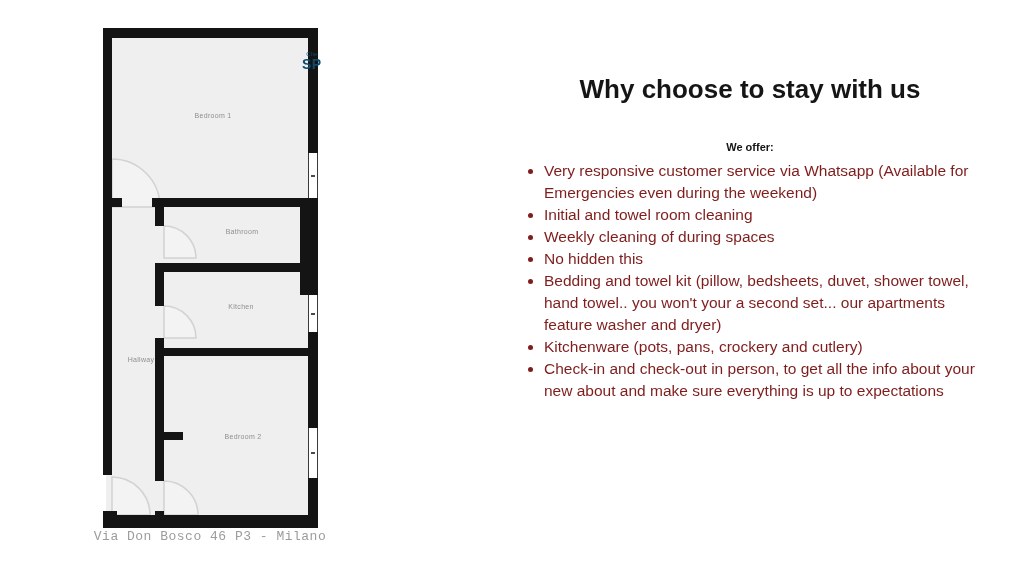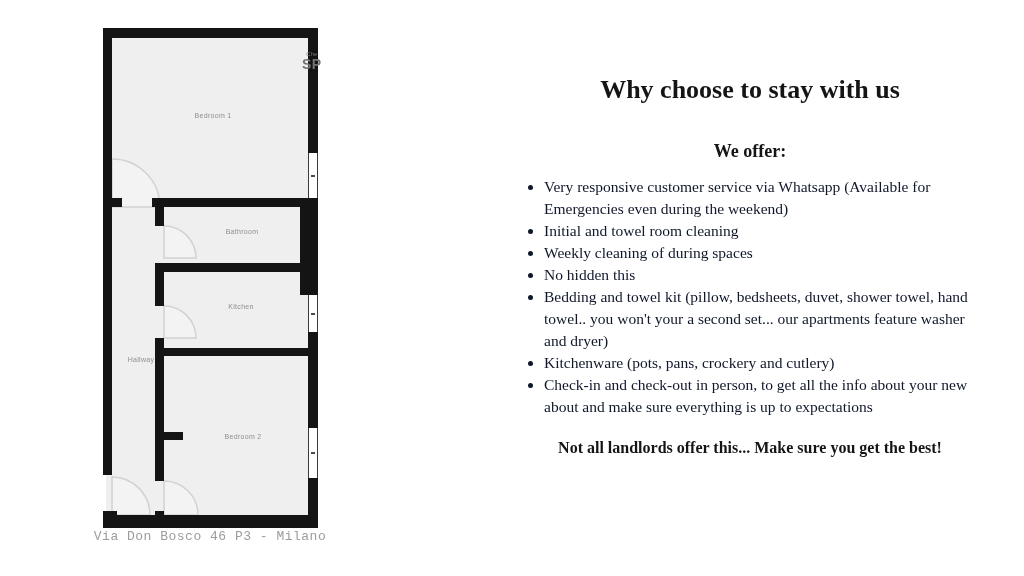--- a/index.html
+++ b/index.html
@@ -9,33 +9,33 @@
   
   .plan{position:absolute;left:103px;top:28px;width:215px;height:500px;}
   .floor{position:absolute;left:3px;top:3px;width:207px;height:492px;background:#efefef;}
   .wall{position:absolute;background:#141414;}
   .arcs{position:absolute;left:0;top:0;}
   .room-label{position:absolute;font-size:7px;color:#8f8f8f;transform:translate(-50%,-50%);
               white-space:nowrap;letter-spacing:.3px;}
   .window{position:absolute;left:205px;width:10px;background:#ffffff;
           border-left:1.5px solid #3a3a3a;border-right:1.5px solid #3a3a3a;box-sizing:border-box;}
   .window .tick{position:absolute;left:20%;width:60%;top:50%;height:2px;margin-top:-1px;background:#4a4a4a;}
-  .watermark{position:absolute;left:199px;top:23px;color:#737373;line-height:1;z-index:5;text-align:center;}
+  .watermark{position:absolute;left:199px;top:23px;color:#0c4a6e;line-height:1;z-index:5;text-align:center;}
   .watermark .wm1{font-size:6px;display:block;}
   .watermark .wm2{font-size:14px;font-weight:bold;display:block;letter-spacing:.5px;}
   .plan-caption{position:absolute;left:88px;top:529px;width:244px;text-align:center;
                 font-family:"Liberation Mono",monospace;font-size:13px;color:#9c9c9c;letter-spacing:.5px;}
 
   
-  .content{position:absolute;left:516px;top:0;width:468px;color:#303030;font-family:Liberation Serif, serif;}
+  .content{position:absolute;left:516px;top:0;width:468px;color:#303030;}
   .title{margin:74px 0 0;font-size:26px;line-height:1.2;font-weight:bold;color:#151515;
          text-align:center;white-space:nowrap;}
-  .subtitle{margin:36px 0 0;font-size:18px;line-height:1.2;font-weight:bold;color:#151515;
+  .subtitle{margin:36px 0 0;font-size:11px;line-height:1.2;font-weight:bold;color:#151515;
             text-align:center;}
-  .offers{margin:13px 0 0;padding:0 0 0 28px;font-size:15.5px;line-height:22px;color:#0f172a;}
+  .offers{margin:6px 0 0;padding:0 0 0 28px;font-size:15.5px;line-height:22px;color:#7f1d1d;}
   .offers li{margin:0;padding:0;}
   .footer-note{margin:21px 0 0;font-size:16px;font-weight:bold;color:#151515;text-align:center;
                white-space:nowrap;}
 </style>
 </head>
 <body>
 
 <div class="plan">
   <div class="floor"></div>
 
@@ -97,14 +97,13 @@
   <h2 class="subtitle">We offer:</h2>
   <ul class="offers">
     <li>Very responsive customer service via Whatsapp (Available for Emergencies even during the weekend)</li>
     <li>Initial and towel room cleaning</li>
     <li>Weekly cleaning of during spaces</li>
     <li>No hidden this</li>
     <li>Bedding and towel kit (pillow, bedsheets, duvet, shower towel, hand towel.. you won't your a second set... our apartments feature washer and dryer)</li>
     <li>Kitchenware (pots, pans, crockery and cutlery)</li>
     <li>Check-in and check-out in person, to get all the info about your new about and make sure everything is up to expectations</li>
   </ul>
-  <p class="footer-note">Not all landlords offer this... Make sure you get the best!</p>
 </div>
 
 </body></html>

